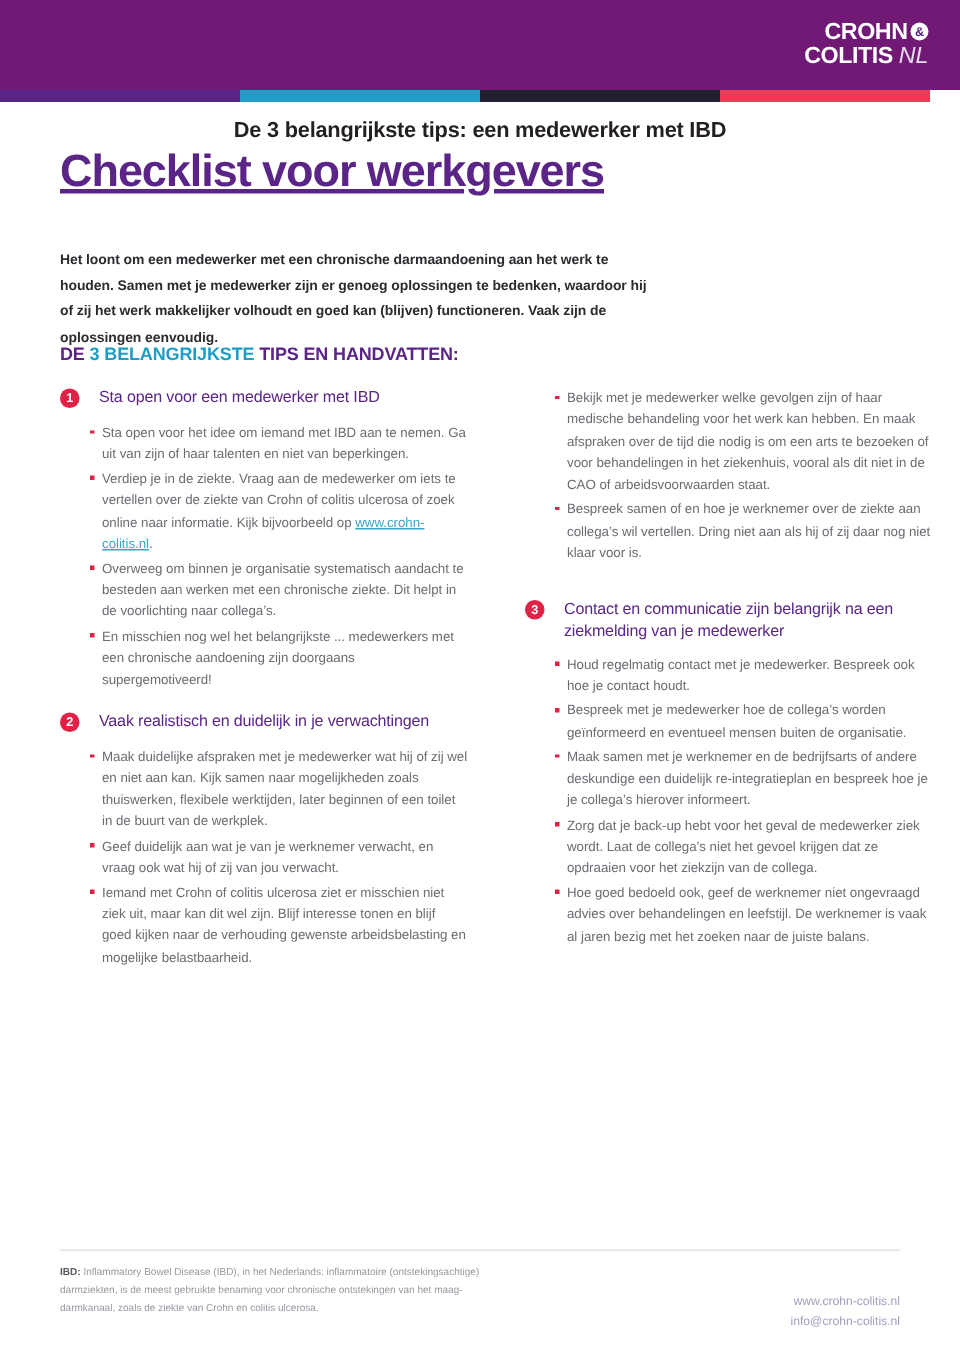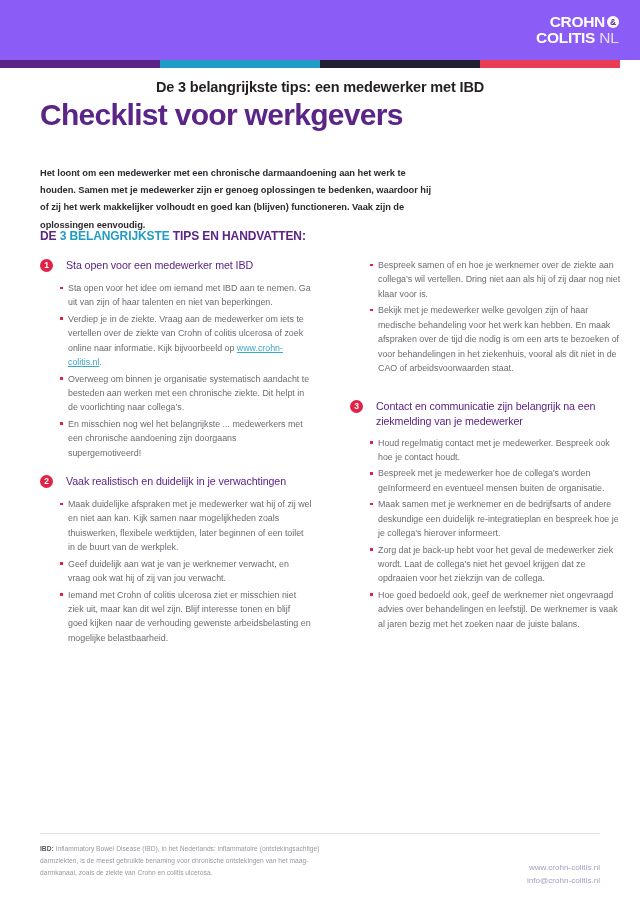--- a/index.html
+++ b/index.html
@@ -16,21 +16,21 @@
     height: 905px;
     background: #ffffff;
     overflow: hidden;
   }
 
   
   .header {
     position: relative;
     width: 640px;
     height: 65px;
-    background: #8b5cf6;
+    background: #701a75;
   }
   .logo {
     position: absolute;
     right: 21px;
     top: 14px;
     text-align: right;
     line-height: 1.03;
     user-select: none;
   }
   .logo-line1, .logo-line2 {
@@ -51,20 +51,21 @@
     font-weight: bold;
     line-height: 12px;
     text-align: center;
     vertical-align: 2px;
     margin-left: 2px;
   }
   .logo-nl {
     font-weight: normal;
     color: #e7dced;
     letter-spacing: 0px;
+    font-style: italic;
   }
 
   
   .colorbar {
     position: absolute;
     top: 60px;
     left: 0;
     width: 640px;
     height: 8px;
     display: flex;
@@ -86,20 +87,21 @@
     line-height: 1.2;
     text-align: center;
   }
   .maintitle {
     font-size: 30px;
     font-weight: bold;
     color: #5b2487;
     letter-spacing: -0.7px;
     line-height: 1.15;
     margin-top: 2px;
+    text-decoration: underline;
   }
 
   
   .intro {
     position: absolute;
     top: 165px;
     left: 40px;
     width: 395px;
     font-size: 9.3px;
     font-weight: bold;
@@ -270,22 +272,22 @@
         <ul class="tiplist">
           <li><span>Maak duidelijke afspraken met je medewerker wat hij of zij wel en niet aan kan. Kijk samen naar mogelijkheden zoals thuiswerken, flexibele werktijden, later beginnen of een toilet in de buurt van de werkplek.</span></li>
           <li><span>Geef duidelijk aan wat je van je werknemer verwacht, en vraag ook wat hij of zij van jou verwacht.</span></li>
           <li><span>Iemand met Crohn of colitis ulcerosa ziet er misschien niet ziek uit, maar kan dit wel zijn. Blijf interesse tonen en blijf goed kijken naar de verhouding gewenste arbeidsbelasting en mogelijke belastbaarheid.</span></li>
         </ul>
       </div>
     </div>
 
   <div class="col col-right" id="right-col">
       <ul class="tiplist" style="margin-top: 0px;">
+        <li><span>Bekijk met je medewerker welke gevolgen zijn of haar medische behandeling voor het werk kan hebben. En maak afspraken over de tijd die nodig is om een arts te bezoeken of voor behandelingen in het ziekenhuis, vooral als dit niet in de CAO of arbeidsvoorwaarden staat.</span></li>
         <li><span>Bespreek samen of en hoe je werknemer over de ziekte aan collega’s wil vertellen. Dring niet aan als hij of zij daar nog niet klaar voor is.</span></li>
-        <li><span>Bekijk met je medewerker welke gevolgen zijn of haar medische behandeling voor het werk kan hebben. En maak afspraken over de tijd die nodig is om een arts te bezoeken of voor behandelingen in het ziekenhuis, vooral als dit niet in de CAO of arbeidsvoorwaarden staat.</span></li>
       </ul>
       <div style="height: 22px;"></div>
       <div class="tipblock">
         <div class="tiphead">
           <div class="badge">3</div>
           <div class="tiphead-text">Contact en communicatie zijn belangrijk na een ziekmelding van je medewerker</div>
         </div>
         <ul class="tiplist">
           <li><span>Houd regelmatig contact met je medewerker. Bespreek ook hoe je contact houdt.</span></li>
           <li><span>Bespreek met je medewerker hoe de collega’s worden geïnformeerd en eventueel mensen buiten de organisatie.</span></li>

